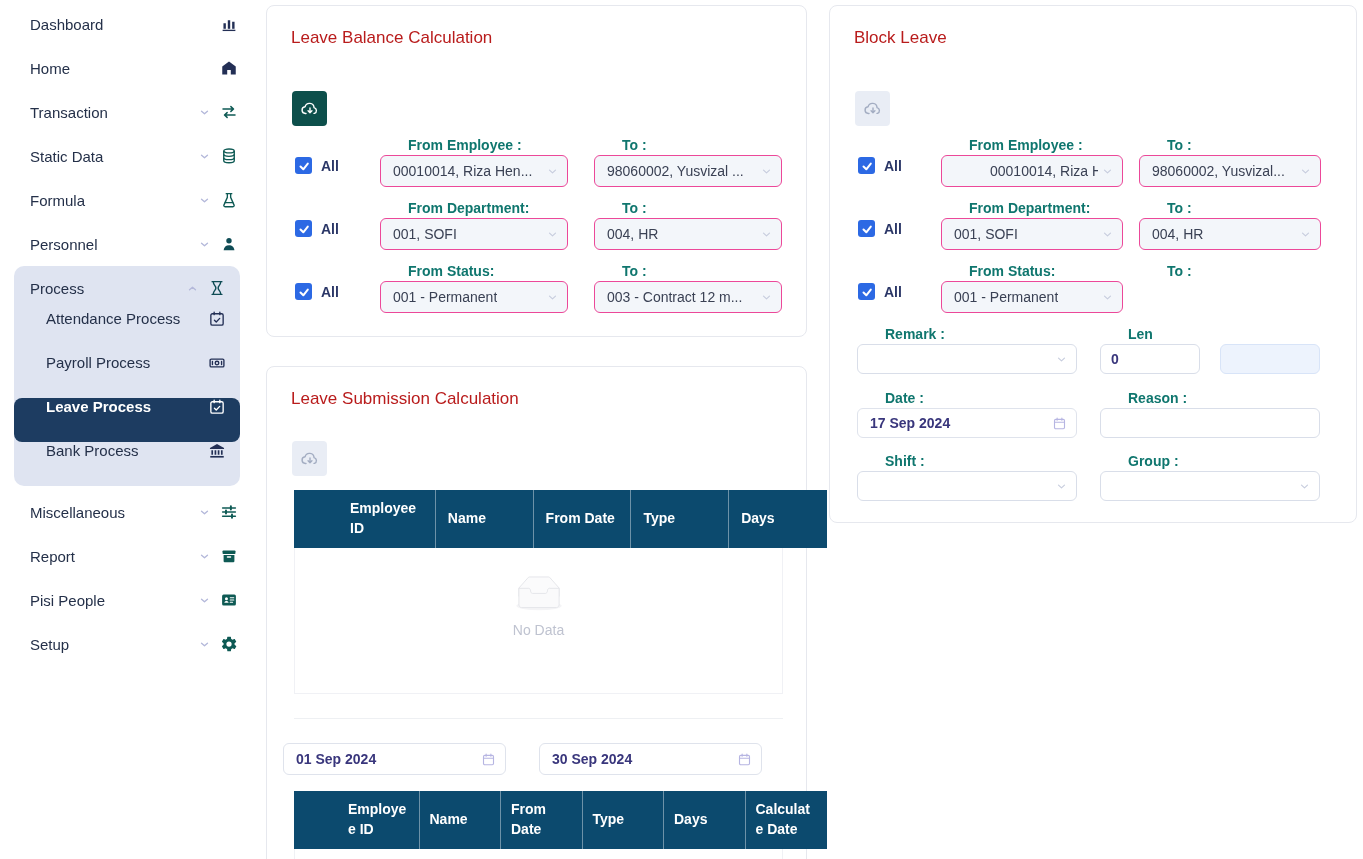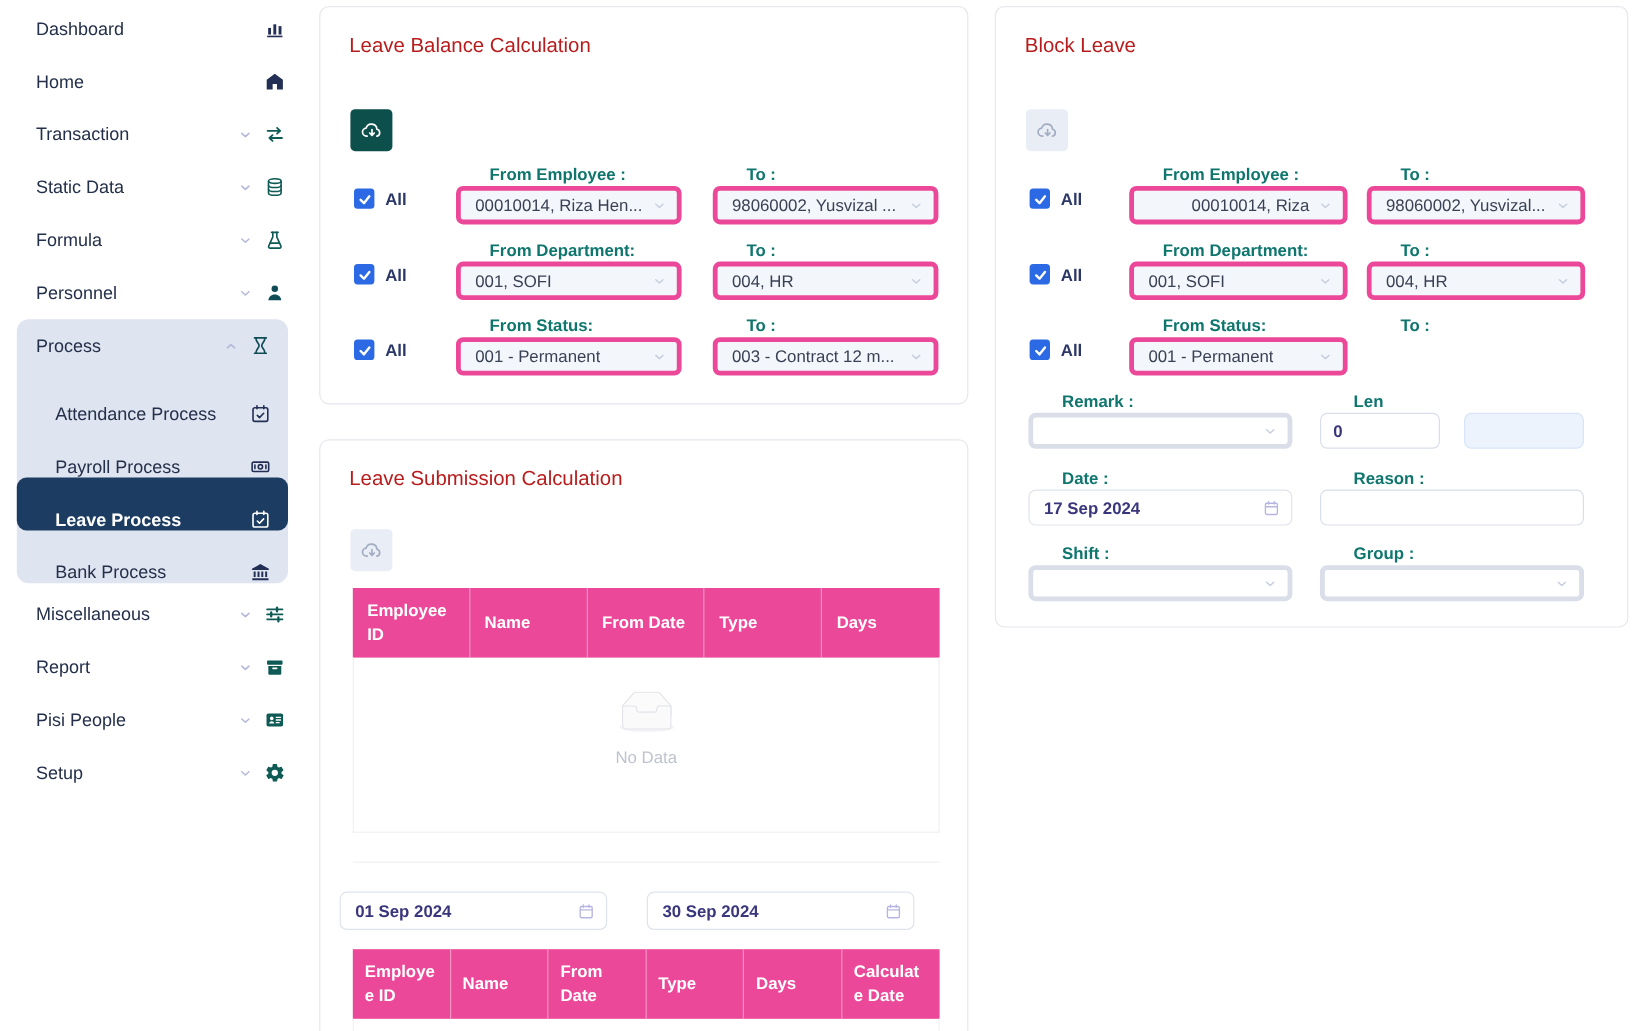--- a/index.html
+++ b/index.html
@@ -13,49 +13,49 @@
   .nav-item { height:44px; display:flex; align-items:center; padding:0 14px 0 30px; font-size:15px; color:#243049; cursor:pointer; }
   .nav-label { flex:1; white-space:nowrap; }
   .trail { display:flex; align-items:center; gap:9px; }
   .chev { width:13px; height:13px; color:#b4b8da; flex:none; }
   .icon { width:18px; height:18px; flex:none; }
   .c-navy { color:#232f55; }
   .c-teal { color:#0e5a54; }
   .c-dteal { color:#0f4c55; }
   .nav-group { margin:0 12px 4px 14px; width:226px; background:#dfe4f1; border-radius:10px; }
   .nav-group .nav-item { padding-left:16px; }
-  .nav-sub { height:44px; display:flex; align-items:flex-end; padding:0 14px 0 32px; font-size:15px; color:#243049; cursor:pointer; }
+  .nav-sub { height:44px; display:flex; align-items:flex-start; padding:0 14px 0 32px; font-size:15px; color:#243049; cursor:pointer; }
   .nav-sub.selected { background:#1d3c61; border-radius:8px; color:#ffffff; font-weight:700; }
   
   .card { position:absolute; background:#fff; border:1px solid #e6e8ee; border-radius:8px; box-sizing:border-box; }
   .card > * { position:absolute; }
   .card-title { font-size:17px; font-weight:400; color:#b91c1c; white-space:nowrap; }
   .btn-cloud { width:35px; height:35px; border-radius:4px; display:flex; align-items:center; justify-content:center; cursor:pointer; }
   .btn-cloud svg { width:20px; height:20px; }
   .btn-cloud.on  { background:#0d4f4b; color:#ffffff; }
   .btn-cloud.off { background:#e9edf5; color:#a3adc2; }
   .flabel { font-size:14px; font-weight:700; color:#0f766e; white-space:nowrap;padding-left:28px; }
-  .fselect { height:32px; background:#f3f6fa; border:4px solid #ec4899; border-radius:6px; box-sizing:border-box;
+  .fselect { height:32px; background:#f3f6fa; border:1px solid #ec4899; border-radius:6px; box-sizing:border-box;
              display:flex; align-items:center; padding:0 24px 0 12px; font-size:14px; color:#3a4154; cursor:pointer; }
   .fselect .txt { white-space:nowrap; overflow:hidden; }
   .fselect .chev2 { position:absolute; right:8px; width:13px; height:13px; color:#c7cdde; }
   .fselect.wsel { background:#fff; border-color:#d9dee9; height:30px; }
   .winput { height:30px; background:#fff; border:1px solid #d9dee9; border-radius:6px; box-sizing:border-box;
             display:flex; align-items:center; padding:0 10px; font-size:14px; font-weight:600; color:#39367c; }
   .winput.dis { background:#edf3fd; border-color:#d8e4f8; }
   .datein { height:32px; background:#fff; border:1px solid #dfe3ec; border-radius:6px; box-sizing:border-box;
             display:flex; align-items:center; padding:0 30px 0 12px; font-size:14px; font-weight:600; color:#39367c; cursor:pointer; }
   .datein.h30 { height:30px; }
   .datein .cal { position:absolute; right:9px; width:15px; height:15px; color:#b6b5e2; }
   .all-check { display:flex; align-items:center; gap:9px; cursor:pointer; }
   .cb { width:17px; height:17px; background:#2c69e4; border-radius:3px; display:flex; align-items:center; justify-content:center; flex:none; }
   .cb svg { width:12px; height:12px; }
   .all-label { font-size:14px; font-weight:700; color:#2b3767; }
   
-  .thead { display:flex; background:#ec4899; }
+  .thead { display:flex; background:#0c4a6e;padding-left:44px; }
   .th { box-sizing:border-box; padding:9px 12px; color:#fff; font-size:14px; font-weight:700; line-height:1.4;
         border-right:1px solid rgba(255,255,255,.4); display:flex; align-items:center; min-height:58px; overflow-wrap:anywhere; }
   .th:last-child { border-right:none; }
   .cols5 .th { width:20%; }
   .cols6 .th { width:16.6667%; padding:9px 10px; }
   .tbody-empty { border:1px solid #f0f1f5; border-top:none; box-sizing:border-box; position:absolute; }
   .empty-wrap { position:absolute; left:50%; top:28px; transform:translateX(-50%); text-align:center; }
   .no-data { margin-top:6px; color:#bfc3d0; font-size:14px; }
   .divider { height:1px; background:#eef0f3; }
 </style>

